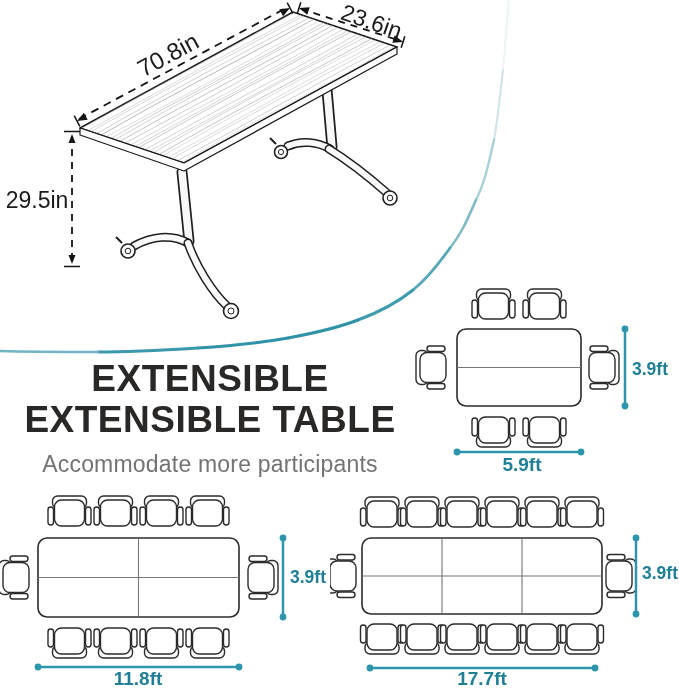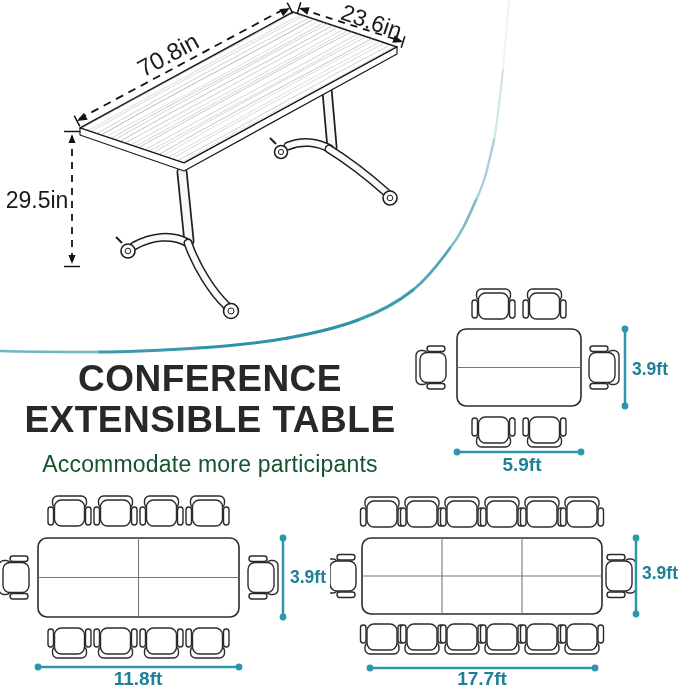--- a/index.html
+++ b/index.html
@@ -4,21 +4,21 @@
 <style>
   html,body{margin:0;padding:0;background:#fff;}
   .canvas{position:relative;width:679px;height:690px;background:#ffffff;overflow:hidden;
           font-family:"Liberation Sans",sans-serif;}
   svg{display:block;}
   svg text{font-family:"Liberation Sans",sans-serif;}
   .hero-svg{position:absolute;left:0;top:0;}
   .plan{position:absolute;}
   .headline{position:absolute;left:2px;top:358px;width:416px;text-align:center;
             color:#2a2826;font-weight:bold;font-size:37px;line-height:41px;letter-spacing:.5px;}
-  .subtitle{font-size:23px;font-weight:400;color:#14532d;letter-spacing:.2px;margin-top:4px;}
+  .subtitle{font-size:23px;font-weight:400;color:#737373;letter-spacing:.2px;margin-top:4px;}
 </style>
 </head>
 <body>
 
 <div class="canvas">
 
   <svg class="hero-svg" width="679" height="480" viewBox="0 0 679 480">
 
     <g fill="none" stroke-linecap="round">
       <path d="M509,-2 C507,25 505,45 503,70" stroke="#ecf4f6" stroke-width="2"></path>
@@ -108,21 +108,21 @@
       <path d="M72,134 L68.5,143 L75.5,143 Z"></path>
       <path d="M72,264 L68.5,255 L75.5,255 Z"></path>
     </g>
 
     <text transform="translate(172,62) rotate(-28.5)" text-anchor="middle" font-size="24" fill="#1b1b1b">70.8in</text>
     <text transform="translate(369,29) rotate(19)" text-anchor="middle" font-size="23" fill="#1b1b1b">23.6in</text>
     <text x="37" y="208" text-anchor="middle" font-size="23" fill="#1b1b1b">29.5in</text>
   </svg>
 
   <div class="headline">
-    <div>CONFERENCE</div>
+    <div>EXTENSIBLE</div>
     <div>EXTENSIBLE TABLE</div>
     <div class="subtitle">Accommodate more participants</div>
   </div>
 
   <svg id="plan-0" class="plan" style="left:410px;top:285px" width="269" height="195" viewBox="0 0 269 195">
       <g transform="translate(83.5,20) rotate(0)" fill="#ffffff" stroke="#2b2b2b" stroke-width="1.4">
         <rect x="-17" y="-16" width="34" height="12" rx="5"></rect>
         <rect x="-21.5" y="-5" width="5.5" height="18" rx="2.7"></rect>
         <rect x="16" y="-5" width="5.5" height="18" rx="2.7"></rect>
         <rect x="-15" y="-12" width="30" height="26" rx="7"></rect>

